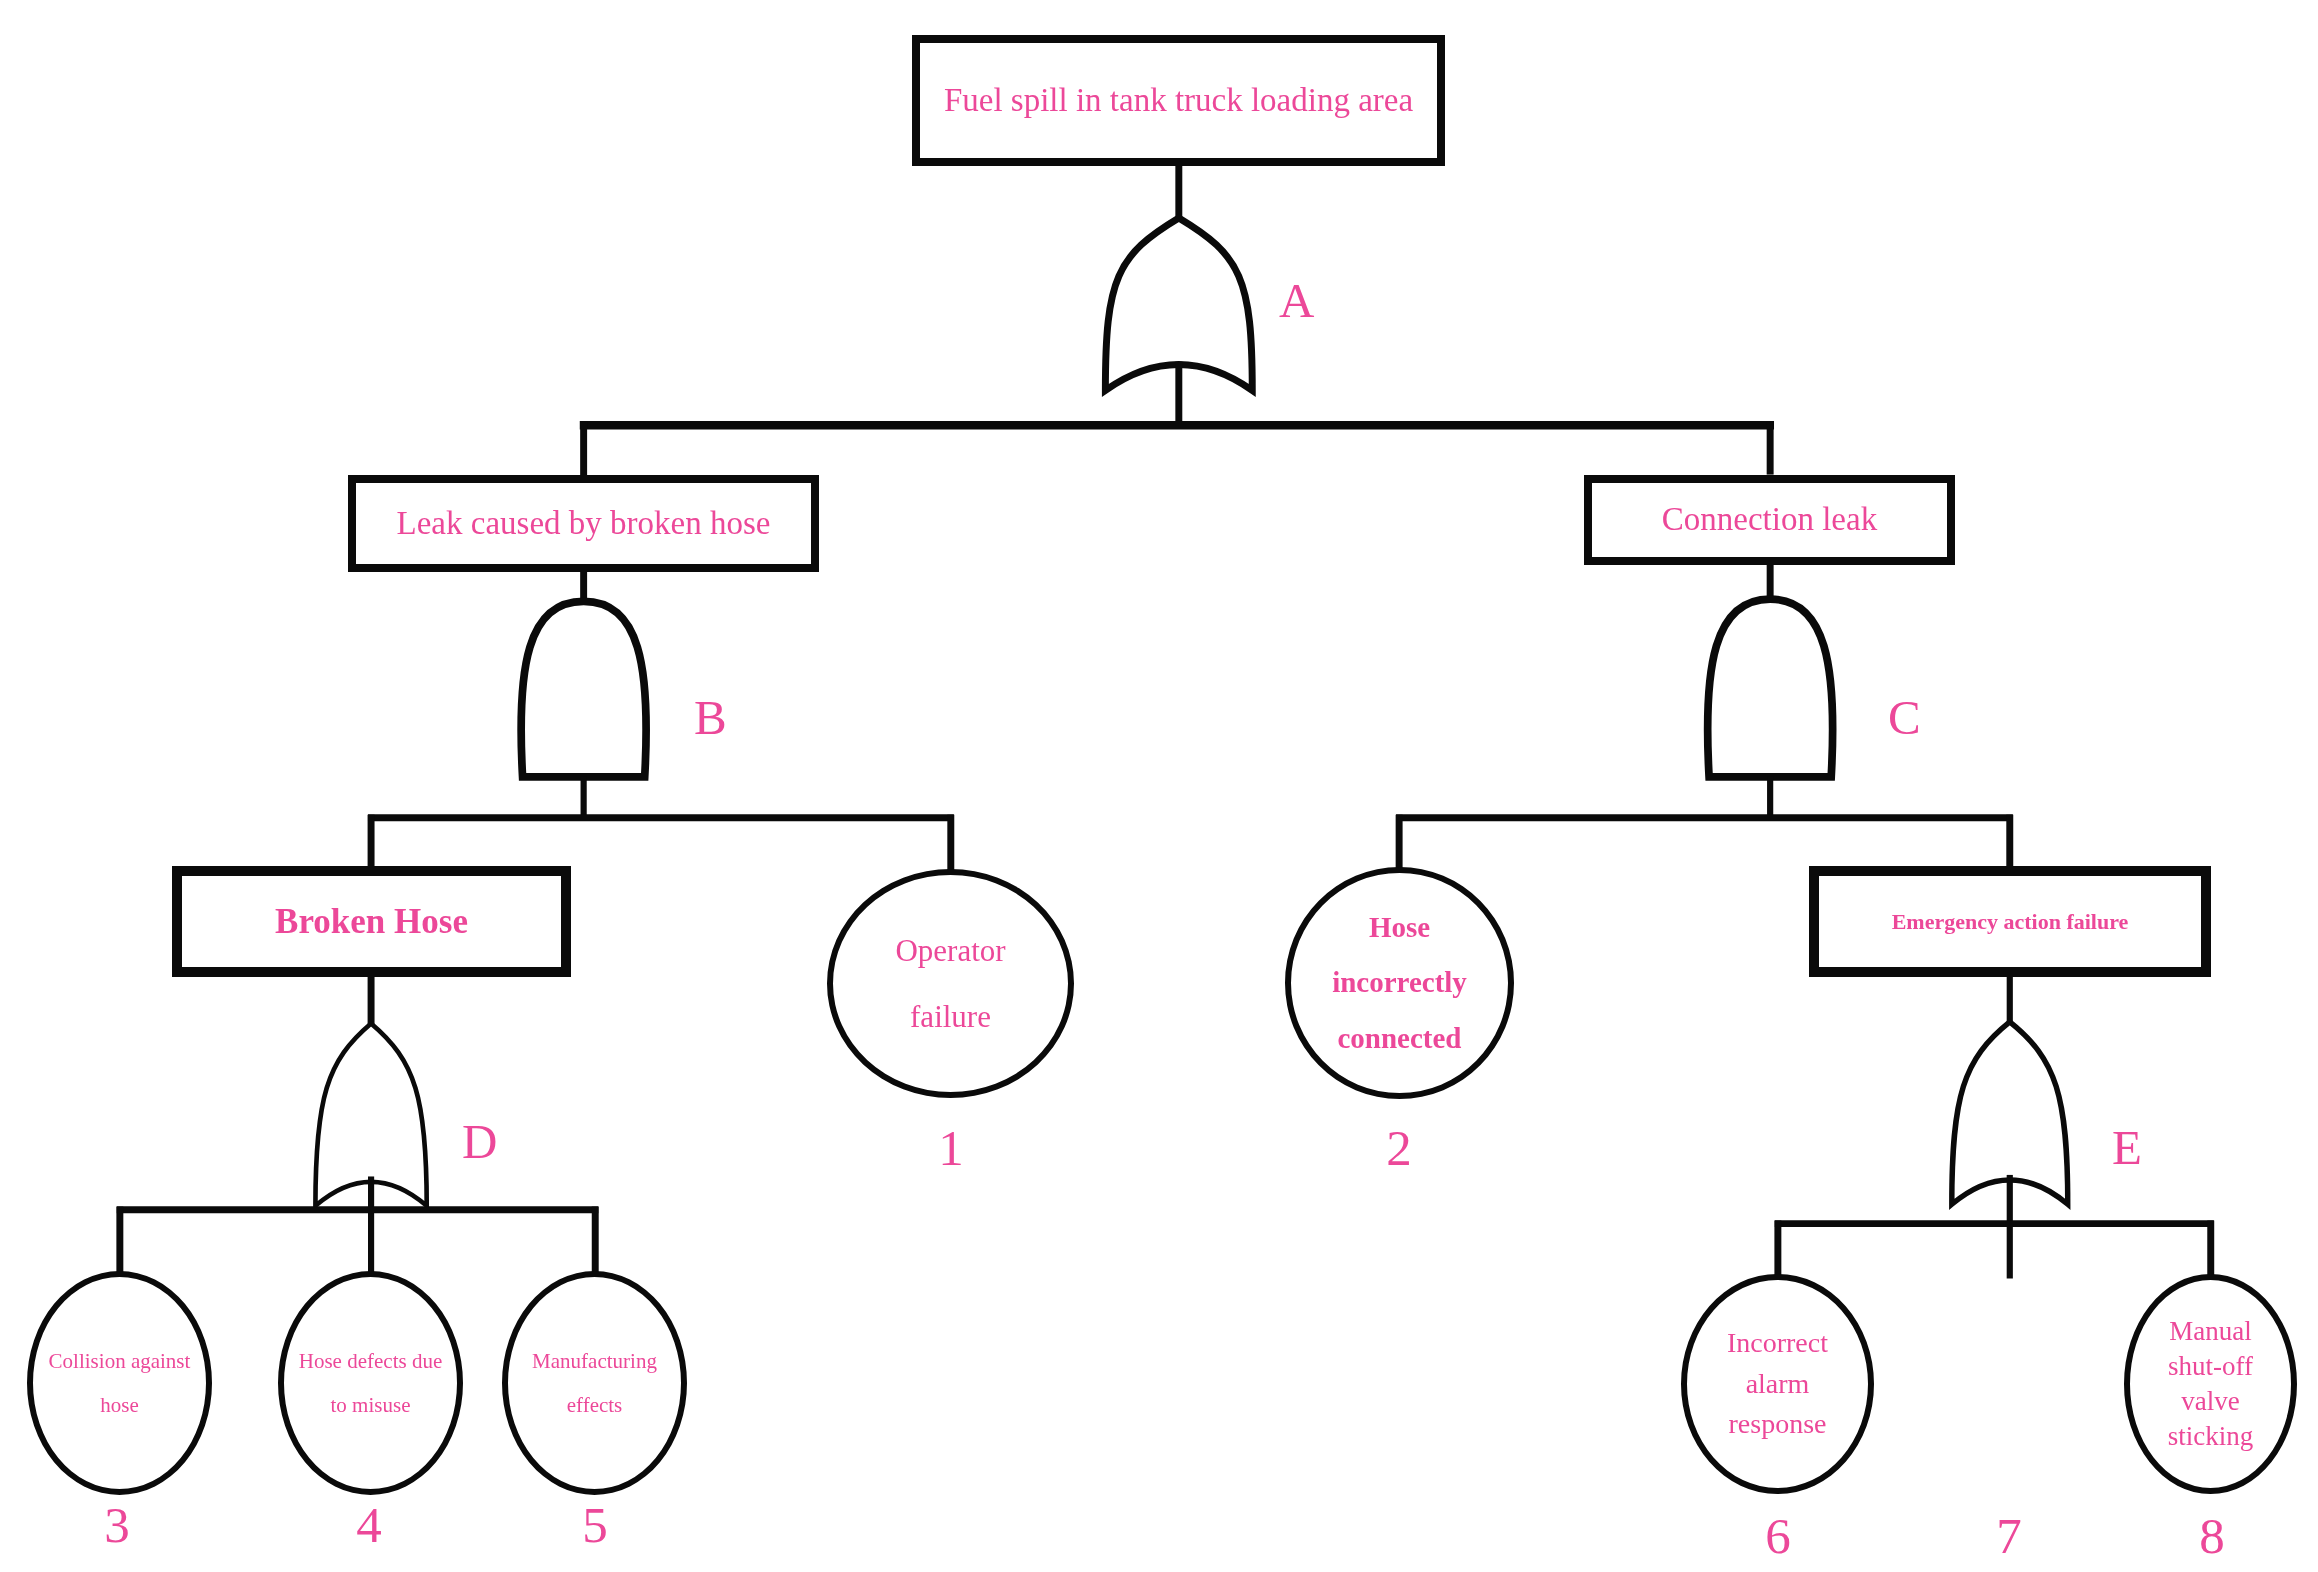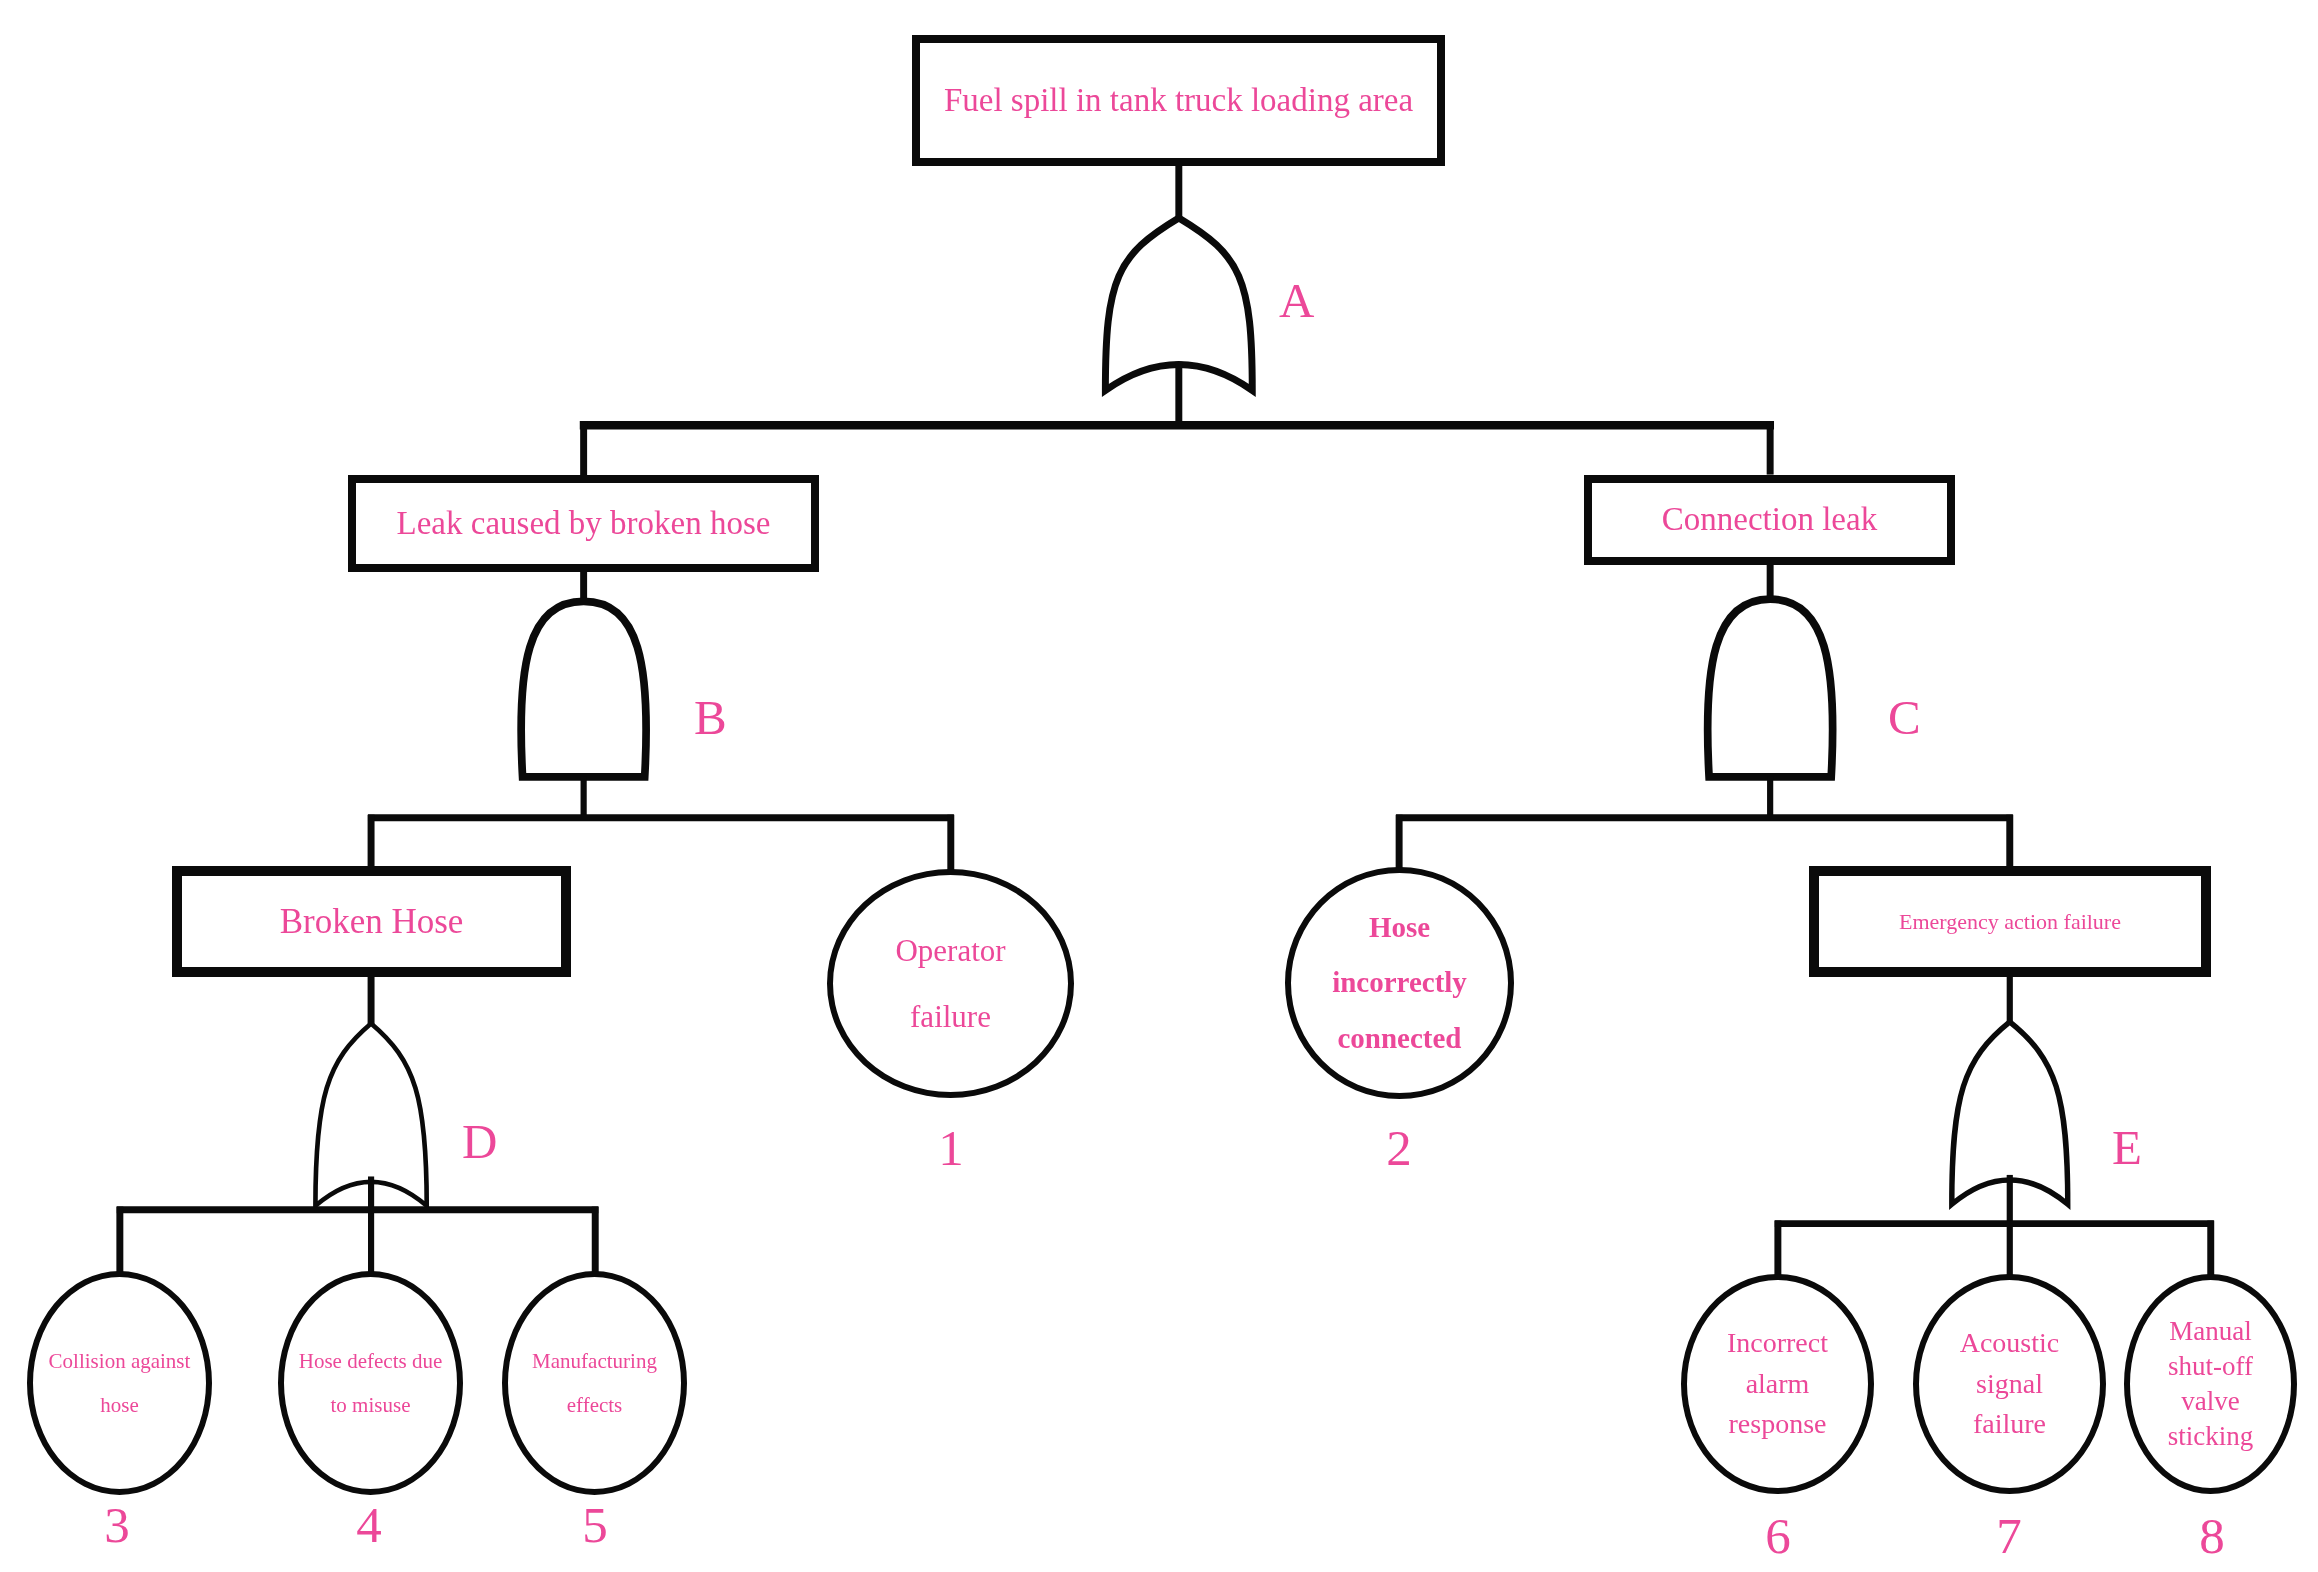--- a/index.html
+++ b/index.html
@@ -2,21 +2,21 @@
 <html style="font-size:12.4px"><head>
 <meta charset="utf-8">
 <style>
   html,body{margin:0;padding:0;background:#ffffff;}
   #canvas{position:relative;width:2319px;height:1573px;background:#ffffff;
           font-family:"Liberation Serif","DejaVu Serif",serif;color:#ec4899;}
   #wires{position:absolute;left:0;top:0;}
   .ebox{position:absolute;background:#ffffff;border:8.5px solid #0a0a0a;
         display:flex;align-items:center;justify-content:center;text-align:center;
         font-size:33px;line-height:1.25;box-sizing:border-box;}
-  .ebox.thick{border-width:10.8px;}
+  .ebox.thick{border-width:10.8px;font-weight:bold;}
   .ecirc{position:absolute;background:#ffffff;border:6.2px solid #0a0a0a;border-radius:50%;
          display:flex;align-items:center;justify-content:center;text-align:center;
          font-size:21px;box-sizing:border-box;}
   .ecirc .txt{width:82%;}
   .lh-wide{line-height:2.1;}
   .lh-mid{line-height:1.9;}
   .lh-tight{line-height:1.45;}
   .lh-xtight{line-height:1.3;}
   .gate-label{position:absolute;font-size:49px;}
   .num-label{position:absolute;font-size:51px;transform:translateX(-50%);}
@@ -115,23 +115,20 @@
   <div class="ecirc" style="left:502px;top:1271px;width:185px;height:224px;">
     <div class="txt lh-wide" style="width:96%;">Manufacturing effects</div>
   </div>
   <div class="num-label" style="left:595px;top:1496px;">5</div>
 
   <div class="ecirc" style="left:1681px;top:1274px;width:193px;height:220px;font-size:28px;">
     <div class="txt lh-tight" style="width:72%;">Incorrect alarm response</div>
   </div>
   <div class="num-label" style="left:1778px;top:1507px;">6</div>
 
-  <div class="ecirc" style="left:1913px;top:1274px;width:193px;height:220px;font-size:28px;">
-    <div class="txt lh-tight" style="width:66%;">Acoustic signal failure</div>
-  </div>
   <div class="num-label" style="left:2009px;top:1507px;">7</div>
 
   <div class="ecirc" style="left:2124px;top:1274px;width:173px;height:220px;font-size:27px;">
     <div class="txt lh-xtight" style="width:64%;">Manual shut-off valve sticking</div>
   </div>
   <div class="num-label" style="left:2212px;top:1507px;">8</div>
 
 </div>
 
 

